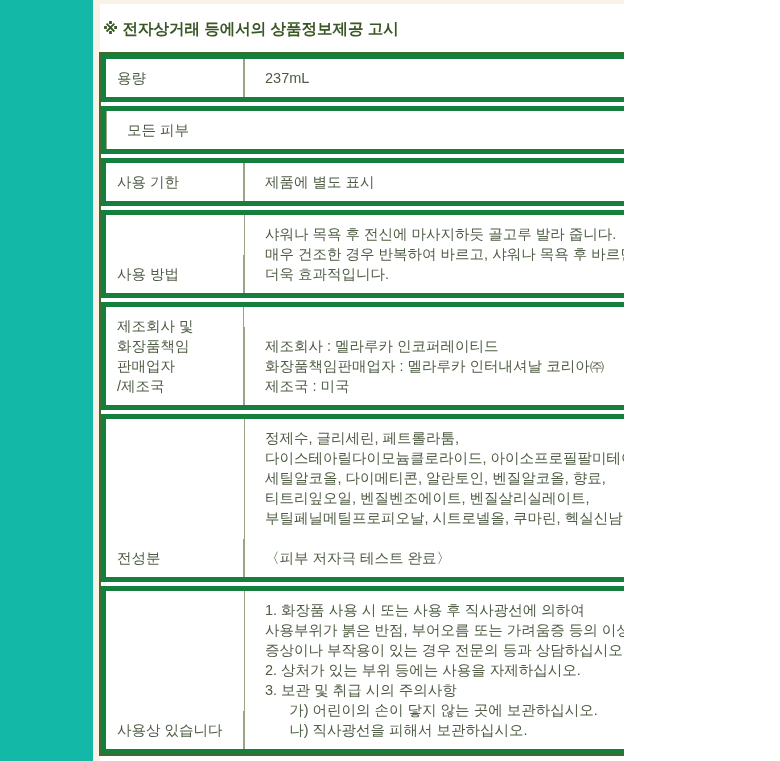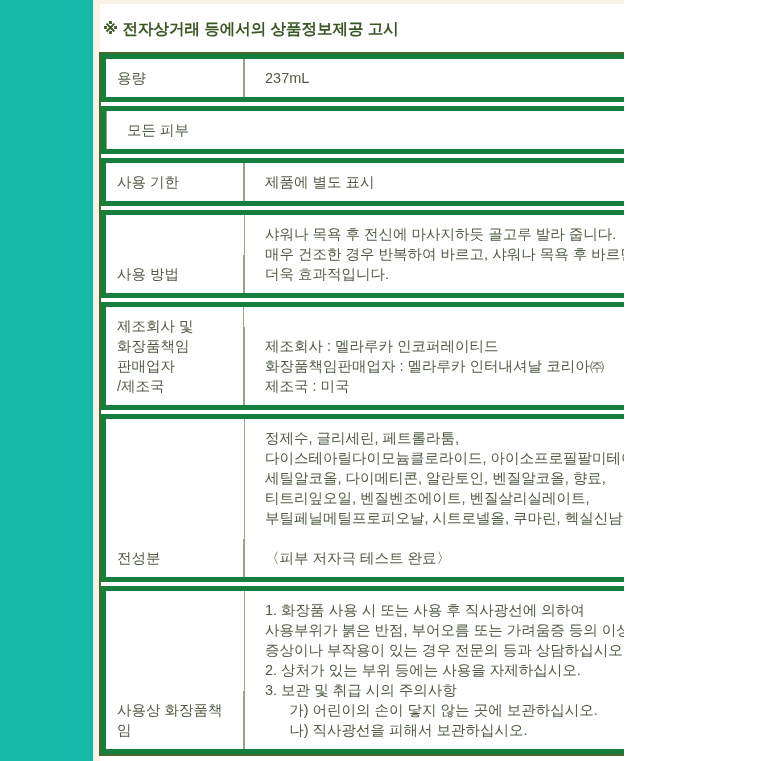--- a/index.html
+++ b/index.html
@@ -116,21 +116,21 @@
         <div class="cell label">전성분</div>
         <div class="cell value">정제수, 글리세린, 페트롤라툼,
 다이스테아릴다이모늄클로라이드, 아이소프로필팔미테이트,
 세틸알코올, 다이메티콘, 알란토인, 벤질알코올, 향료,
 티트리잎오일, 벤질벤조에이트, 벤질살리실레이트,
 부틸페닐메틸프로피오날, 시트로넬올, 쿠마린, 헥실신남알
 
 〈피부 저자극 테스트 완료〉</div>
       </div>
       <div class="row">
-        <div class="cell label">사용상 화장품책임</div>
+        <div class="cell label">사용상 있습니다</div>
         <div class="cell value">1. 화장품 사용 시 또는 사용 후 직사광선에 의하여
 사용부위가 붉은 반점, 부어오름 또는 가려움증 등의 이상
 증상이나 부작용이 있는 경우 전문의 등과 상담하십시오.
 2. 상처가 있는 부위 등에는 사용을 자제하십시오.
 3. 보관 및 취급 시의 주의사항
       가) 어린이의 손이 닿지 않는 곳에 보관하십시오.
       나) 직사광선을 피해서 보관하십시오.</div>
       </div>
     </div>
 </div>

